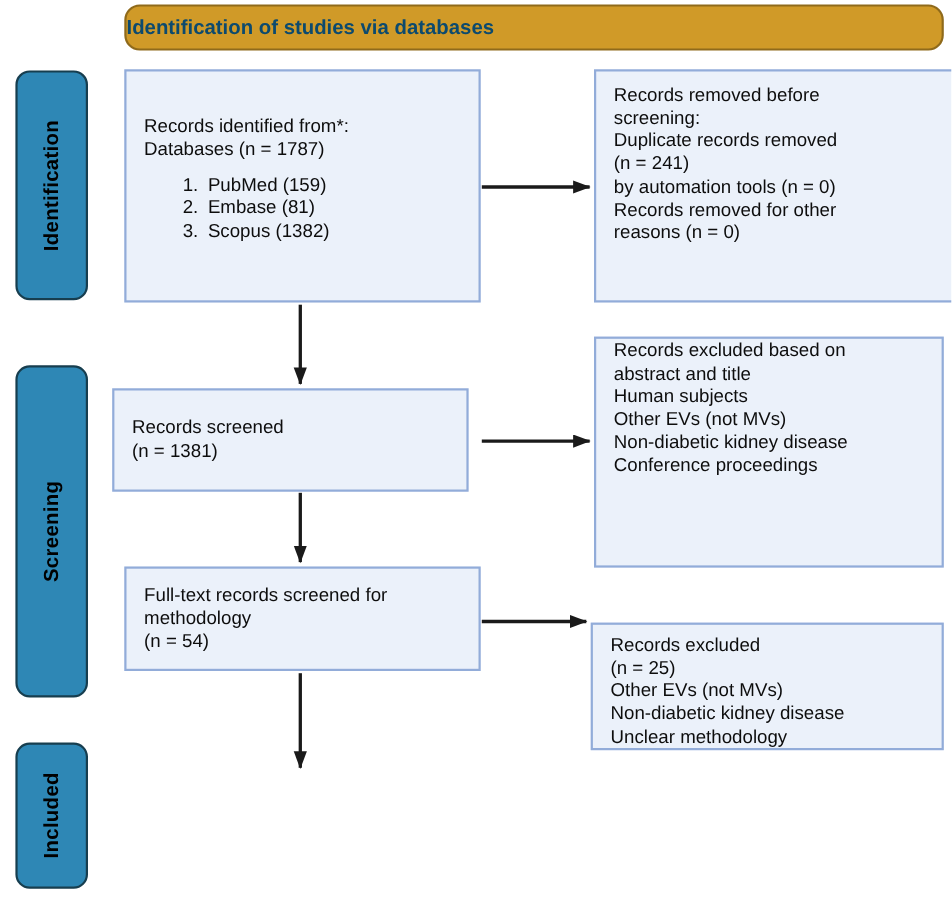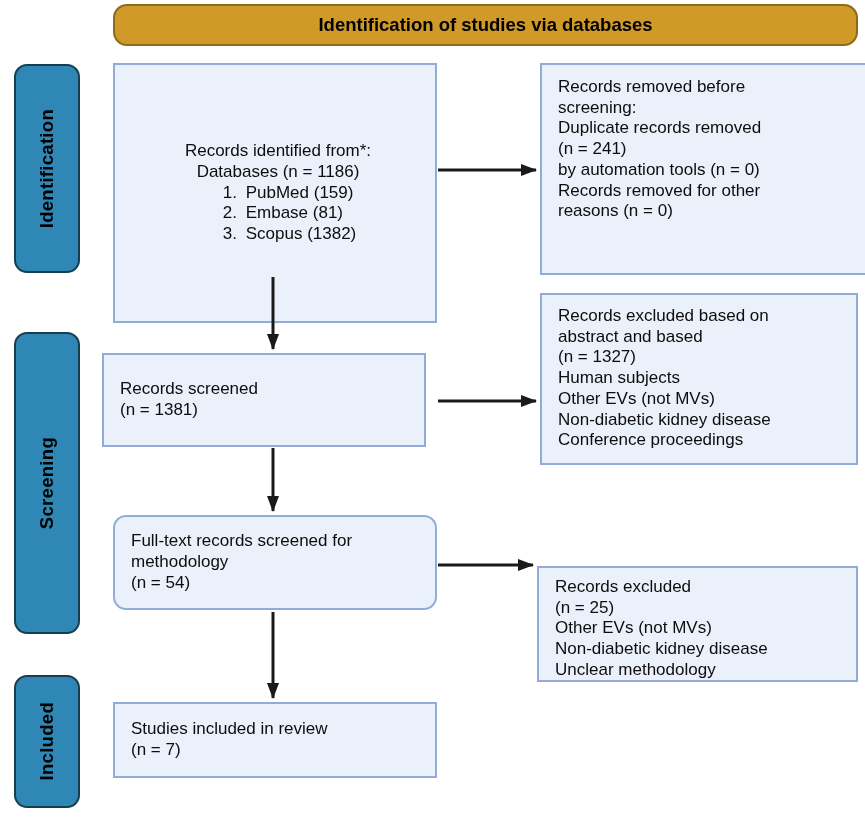--- a/index.html
+++ b/index.html
@@ -13,22 +13,22 @@
   }
   
   .banner {
     position: absolute;
     left: 113px; top: 4px;
     width: 745px; height: 42px;
     background: #D09A28;
     border: 2.5px solid #8F6A1B;
     border-radius: 14px;
     box-sizing: border-box;
-    display: flex; align-items: center; justify-content: center;
-    font-weight: bold; font-size: 18.5px; color: #000000;
+    display: flex; align-items: center; 
+    font-weight: bold; font-size: 18.5px; color: #0c4a6e;
   }
   
   .stage {
     position: absolute;
     left: 14px; width: 66px;
     background: #2E87B5;
     border: 2.5px solid #173E4F;
     border-radius: 13px;
     box-sizing: border-box;
     display: flex; align-items: center; justify-content: center;
@@ -46,28 +46,28 @@
   
   .fbox {
     position: absolute;
     background: #EBF1FA;
     border: 2px solid #92ACD9;
     box-sizing: border-box;
     font-size: 17px; line-height: 1.22; color: #0d0d0d;
     padding: 8px 10px 8px 16px;
   }
   .fbox.vcenter { display: flex; flex-direction: column; justify-content: center; }
-  #box-identified { left: 113px; top: 63px;  width: 324px; height: 260px; align-items: center; }
+  #box-identified { left: 113px; top: 63px;  width: 324px; height: 212px; }
   #box-screened   { left: 102px; top: 353px; width: 324px; height: 94px; }
-  #box-fulltext   { left: 113px; top: 515px; width: 324px; height: 95px; border-radius: 13px; }
+  #box-fulltext   { left: 113px; top: 515px; width: 324px; height: 95px; }
   #box-included   { left: 113px; top: 702px; width: 324px; height: 76px; }
   #box-removed    { left: 540px; top: 63px;  width: 342px; height: 212px; padding-top: 12px; }
-  #box-excl-abs   { left: 540px; top: 293px; width: 318px; height: 172px; padding-top: 11px; }
+  #box-excl-abs   { left: 540px; top: 306px; width: 318px; height: 210px; padding-top: 1px; }
   #box-excl-ft    { left: 537px; top: 566px; width: 321px; height: 116px; padding-top: 9px; }
-  .fbox ol { margin: 0; padding-left: 42px; }
+  .fbox ol { margin: 12px; padding-left: 42px; }
   .fbox ol li { padding-left: 4px; }
   .ind { }
   
   #arrows { position: absolute; left: 0; top: 0; width: 865px; height: 819px; pointer-events: none; }
 </style>
 </head>
 <body>
 
 <div id="canvas">
 
@@ -80,58 +80,53 @@
   </div>
   <div class="stage" id="stage-screening">
     <span>Screening</span>
   </div>
   <div class="stage" id="stage-included">
     <span>Included</span>
   </div>
 
   <div class="fbox vcenter" id="box-identified">
     <div>Records identified from*:</div>
-    <div>Databases (n = 1186)</div>
+    <div>Databases (n = 1787)</div>
     <ol>
       <li>PubMed (159)</li>
       <li>Embase (81)</li>
       <li>Scopus (1382)</li>
     </ol>
   </div>
 
   <div class="fbox vcenter" id="box-screened">
     <div>Records screened</div>
     <div>(n = 1381)</div>
   </div>
 
   <div class="fbox vcenter" id="box-fulltext">
     <div>Full-text records screened for</div>
     <div>methodology</div>
     <div>(n = 54)</div>
   </div>
 
-  <div class="fbox vcenter" id="box-included">
-    <div>Studies included in review</div>
-    <div>(n = 7)</div>
-  </div>
 
   <div class="fbox" id="box-removed">
     <div>Records removed before</div>
     <div>screening:</div>
     <div class="ind">Duplicate records removed</div>
     <div class="ind">(n = 241)</div>
     <div class="ind">by automation tools (n = 0)</div>
     <div class="ind">Records removed for other</div>
     <div class="ind">reasons (n = 0)</div>
   </div>
 
   <div class="fbox" id="box-excl-abs">
     <div>Records excluded based on</div>
-    <div>abstract and based</div>
-    <div>(n = 1327)</div>
+    <div>abstract and title</div>
     <div class="ind">Human subjects</div>
     <div class="ind">Other EVs (not MVs)</div>
     <div class="ind">Non-diabetic kidney disease</div>
     <div class="ind">Conference proceedings</div>
   </div>
 
   <div class="fbox" id="box-excl-ft">
     <div>Records excluded</div>
     <div>(n = 25)</div>
     <div class="ind">Other EVs (not MVs)</div>

